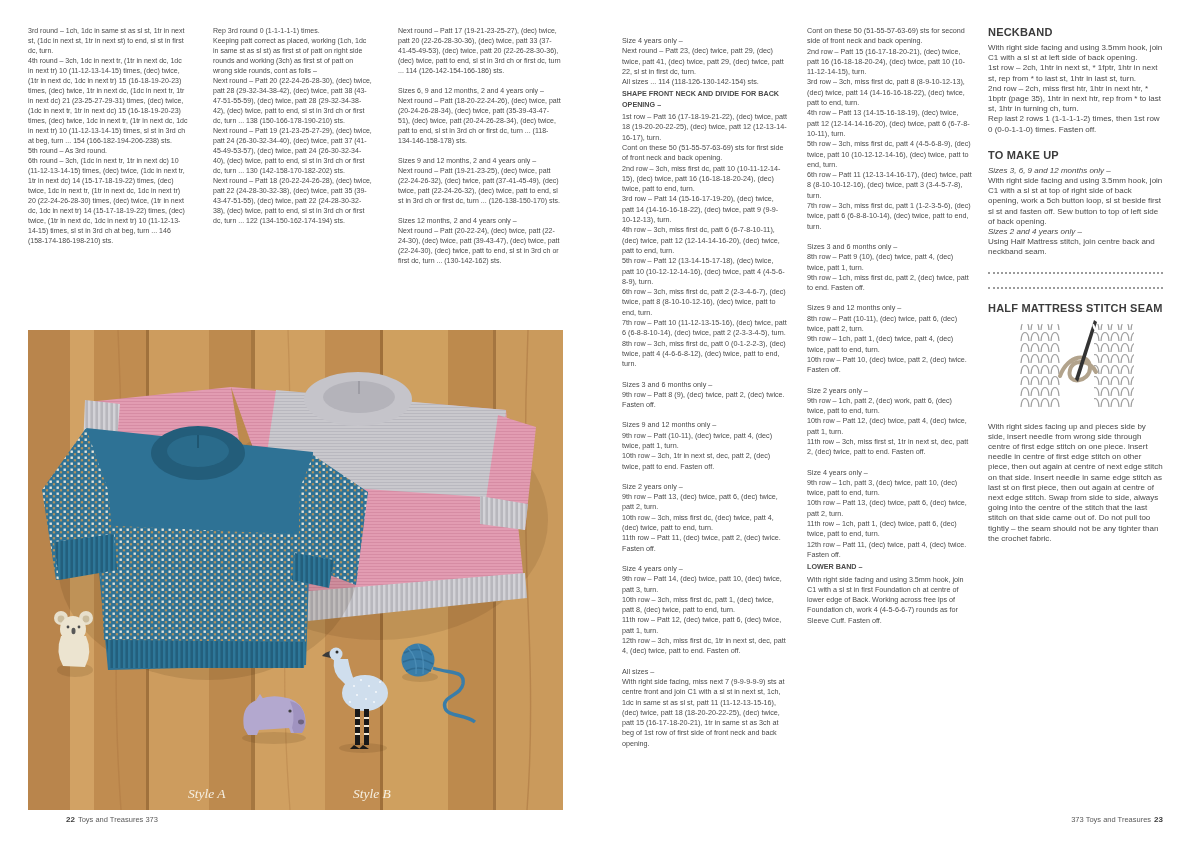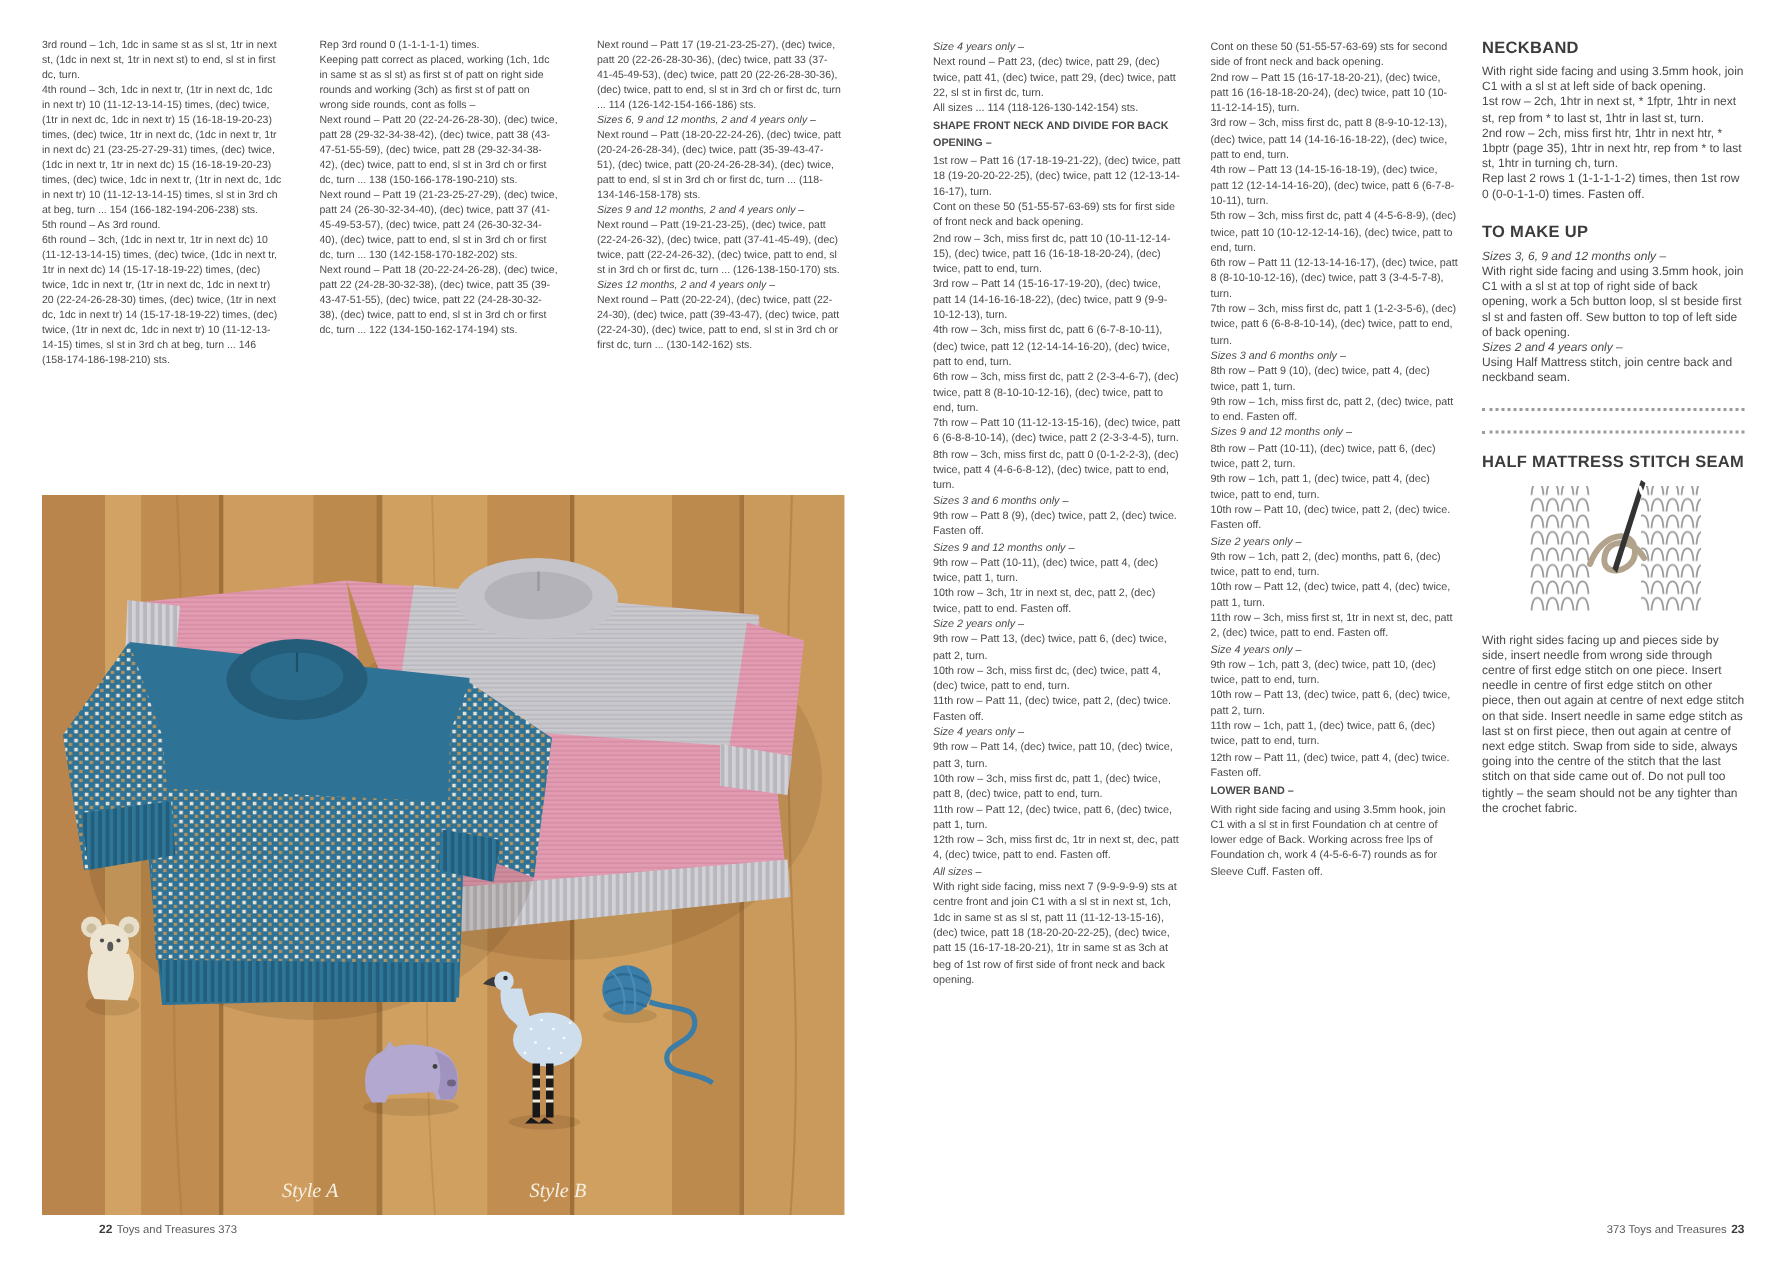--- a/index.html
+++ b/index.html
@@ -2,21 +2,21 @@
 <html><head>
 <meta charset="utf-8">
 <style>
   html,body{margin:0;padding:0;background:#ffffff;}
   .spread{position:relative;width:1191px;height:842px;background:#ffffff;overflow:hidden;
           font-family:"Liberation Sans",sans-serif;}
   
   .pcol{position:absolute;font-size:7px;line-height:10px;color:#4a4a4a;text-align:left;overflow:hidden;}
   .pcolR{font-size:7.2px;line-height:10.3px;}
   .pcol p{margin:0;}
-  .pcol p.em{font-style:italic;}
+  .pcol p.em{margin-top:10px;}
   .pcol p.hd{font-weight:bold;margin:2px 0;}
   
   .c6{position:absolute;left:988px;top:26px;width:175px;color:#4a4a4a;}
   .c6 .h1{font-weight:bold;font-size:11px;color:#3c3c3c;letter-spacing:.2px;margin:0 0 5px;}
   .c6 p{font-size:8px;line-height:10.2px;margin:0;}
   .c6 p.em{font-style:italic;}
   .c6 .sect{margin-bottom:14px;}
   .divider{border-top:2px dotted #9b9b9b;margin:13px 0;height:0;}
   .styleb-h{font-family:"Liberation Serif",serif;font-style:italic;font-weight:bold;
             font-size:16.5px;line-height:1.12;color:#b4a287;letter-spacing:.5px;margin:0 0 6px;}
@@ -214,20 +214,21 @@
 
     <p class="em">Size 4 years only –</p>
         <p>Next round – Patt 23, (dec) twice, patt 29, (dec) twice, patt 41, (dec) twice, patt 29, (dec) twice, patt 22, sl st in first dc, turn.</p>
         <p>All sizes ... 114 (118-126-130-142-154) sts.</p>
         <p class="hd">SHAPE FRONT NECK AND DIVIDE FOR BACK OPENING –</p>
         <p>1st row – Patt 16 (17-18-19-21-22), (dec) twice, patt 18 (19-20-20-22-25), (dec) twice, patt 12 (12-13-14-16-17), turn.</p>
         <p>Cont on these 50 (51-55-57-63-69) sts for first side of front neck and back opening.</p>
         <p>2nd row – 3ch, miss first dc, patt 10 (10-11-12-14-15), (dec) twice, patt 16 (16-18-18-20-24), (dec) twice, patt to end, turn.</p>
         <p>3rd row – Patt 14 (15-16-17-19-20), (dec) twice, patt 14 (14-16-16-18-22), (dec) twice, patt 9 (9-9-10-12-13), turn.</p>
         <p>4th row – 3ch, miss first dc, patt 6 (6-7-8-10-11), (dec) twice, patt 12 (12-14-14-16-20), (dec) twice, patt to end, turn.</p>
+        <p>5th row – Patt 12 (13-14-15-17-18), (dec) twice, patt 10 (10-12-12-14-16), (dec) twice, patt 4 (4-5-6-8-9), turn.</p>
         <p>6th row – 3ch, miss first dc, patt 2 (2-3-4-6-7), (dec) twice, patt 8 (8-10-10-12-16), (dec) twice, patt to end, turn.</p>
         <p>7th row – Patt 10 (11-12-13-15-16), (dec) twice, patt 6 (6-8-8-10-14), (dec) twice, patt 2 (2-3-3-4-5), turn.</p>
         <p>8th row – 3ch, miss first dc, patt 0 (0-1-2-2-3), (dec) twice, patt 4 (4-6-6-8-12), (dec) twice, patt to end, turn.</p>
         <p class="em">Sizes 3 and 6 months only –</p>
         <p>9th row – Patt 8 (9), (dec) twice, patt 2, (dec) twice. Fasten off.</p>
         <p class="em">Sizes 9 and 12 months only –</p>
         <p>9th row – Patt (10-11), (dec) twice, patt 4, (dec) twice, patt 1, turn.</p>
         <p>10th row – 3ch, 1tr in next st, dec, patt 2, (dec) twice, patt to end. Fasten off.</p>
         <p class="em">Size 2 years only –</p>
         <p>9th row – Patt 13, (dec) twice, patt 6, (dec) twice, patt 2, turn.</p>
@@ -251,21 +252,21 @@
         <p>6th row – Patt 11 (12-13-14-16-17), (dec) twice, patt 8 (8-10-10-12-16), (dec) twice, patt 3 (3-4-5-7-8), turn.</p>
         <p>7th row – 3ch, miss first dc, patt 1 (1-2-3-5-6), (dec) twice, patt 6 (6-8-8-10-14), (dec) twice, patt to end, turn.</p>
         <p class="em">Sizes 3 and 6 months only –</p>
         <p>8th row – Patt 9 (10), (dec) twice, patt 4, (dec) twice, patt 1, turn.</p>
         <p>9th row – 1ch, miss first dc, patt 2, (dec) twice, patt to end. Fasten off.</p>
         <p class="em">Sizes 9 and 12 months only –</p>
         <p>8th row – Patt (10-11), (dec) twice, patt 6, (dec) twice, patt 2, turn.</p>
         <p>9th row – 1ch, patt 1, (dec) twice, patt 4, (dec) twice, patt to end, turn.</p>
         <p>10th row – Patt 10, (dec) twice, patt 2, (dec) twice. Fasten off.</p>
         <p class="em">Size 2 years only –</p>
-        <p>9th row – 1ch, patt 2, (dec) months, patt 6, (dec) twice, patt to end, turn.</p>
+        <p>9th row – 1ch, patt 2, (dec) work, patt 6, (dec) twice, patt to end, turn.</p>
         <p>10th row – Patt 12, (dec) twice, patt 4, (dec) twice, patt 1, turn.</p>
         <p>11th row – 3ch, miss first st, 1tr in next st, dec, patt 2, (dec) twice, patt to end. Fasten off.</p>
         <p class="em">Size 4 years only –</p>
         <p>9th row – 1ch, patt 3, (dec) twice, patt 10, (dec) twice, patt to end, turn.</p>
         <p>10th row – Patt 13, (dec) twice, patt 6, (dec) twice, patt 2, turn.</p>
         <p>11th row – 1ch, patt 1, (dec) twice, patt 6, (dec) twice, patt to end, turn.</p>
         <p>12th row – Patt 11, (dec) twice, patt 4, (dec) twice. Fasten off.</p>
         <p class="hd">LOWER BAND –</p>
         <p>With right side facing and using 3.5mm hook, join C1 with a sl st in first Foundation ch at centre of lower edge of Back. Working across free lps of Foundation ch, work 4 (4-5-6-6-7) rounds as for Sleeve Cuff. Fasten off.</p>
       </div>

